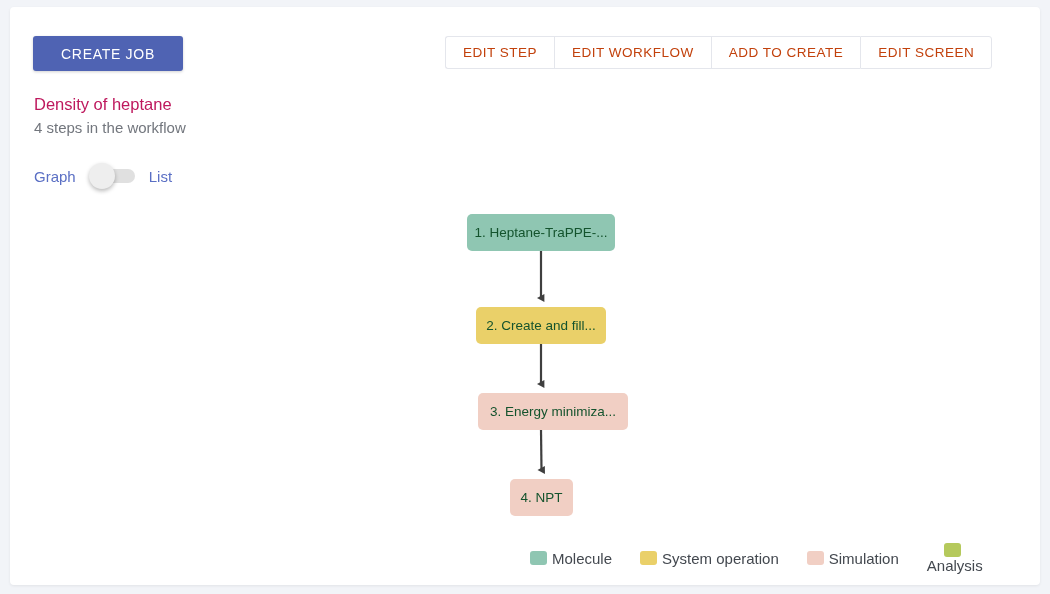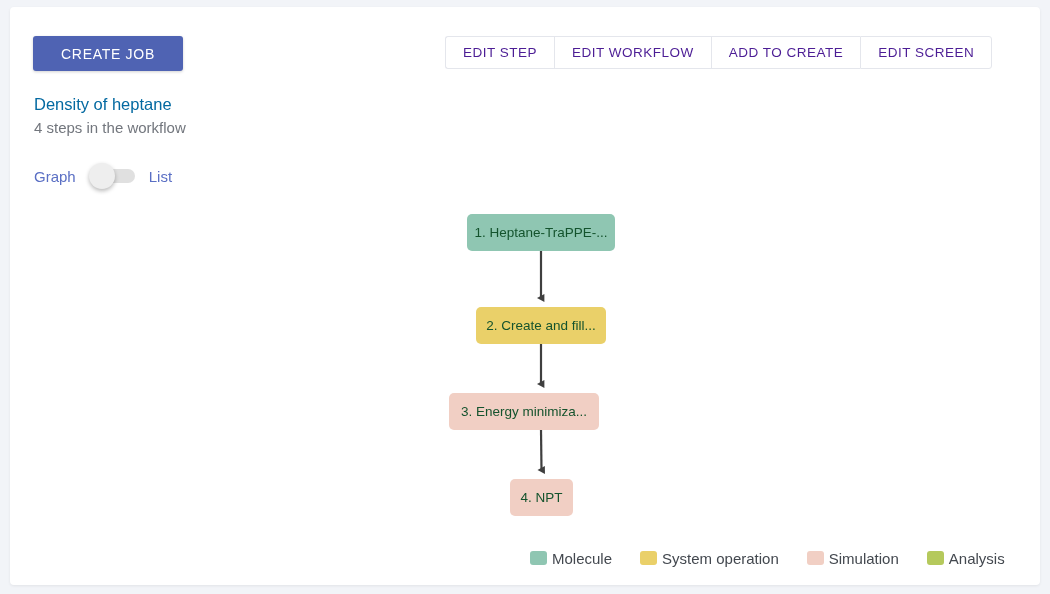--- a/index.html
+++ b/index.html
@@ -50,21 +50,21 @@
     left: 435px;
     top: 29px;
     display: flex;
     align-items: stretch;
   }
   .toolbar-btn {
     height: 33px;
     background: #ffffff;
     border: 1px solid #e4e6ec;
     border-right-width: 0;
-    color: #4c1d95;
+    color: #c2410c;
     font-family: "Liberation Sans", sans-serif;
     font-size: 13.5px;
     letter-spacing: 0.5px;
     padding: 0 17px;
     cursor: pointer;
     white-space: nowrap;
     line-height: 31px;
   }
   .toolbar-btn:first-child {
     border-radius: 3px 0 0 3px;
@@ -73,21 +73,21 @@
     border-right-width: 1px;
     border-radius: 0 3px 3px 0;
   }
 
   
   .wf-title {
     position: absolute;
     left: 24px;
     top: 88px;
     font-size: 16.5px;
-    color: #0369a1;
+    color: #be185d;
     white-space: nowrap;
   }
   .wf-subtitle {
     position: absolute;
     left: 24px;
     top: 112px;
     font-size: 15px;
     color: #72767d;
     white-space: nowrap;
   }
@@ -166,21 +166,21 @@
     top: 534px;
     display: flex;
     align-items: center;
     height: 34px;
   }
   .legend-item {
     display: flex;
     align-items: center;
     margin-right: 28px;
   }
-  .legend-item:last-child { margin-right: 0; }
+  .legend-item:last-child { margin-right: 0; flex-direction: column; }
   .legend-swatch {
     width: 17px;
     height: 14px;
     border-radius: 3px;
     margin-right: 5px;
     flex: none;
   }
   .legend-text {
     font-size: 15px;
     color: #43484f;
@@ -221,21 +221,21 @@
     <g id="edge-group">
         <line x1="531" y1="244" x2="531" y2="291" stroke="#3f3f3f" stroke-width="2.2" marker-end="url(#arrowhead)"></line>
         <line x1="531" y1="337" x2="531" y2="377" stroke="#3f3f3f" stroke-width="2.2" marker-end="url(#arrowhead)"></line>
         <line x1="531" y1="423" x2="531.5" y2="463" stroke="#3f3f3f" stroke-width="2.2" marker-end="url(#arrowhead)"></line>
       </g>
   </svg>
 
   <div class="graph">
     <div class="node" id="node-0" style="left: 457px; top: 207px; width: 148px; height: 37px; background: rgb(143, 198, 178);">1. Heptane-TraPPE-...</div>
     <div class="node" id="node-1" style="left: 466px; top: 300px; width: 130px; height: 37px; background: rgb(234, 208, 105);">2. Create and fill...</div>
-    <div class="node" id="node-2" style="left: 439px; top: 386px; width: 150px; height: 37px; background: rgb(241, 207, 196);">3. Energy minimiza...</div>
+    <div class="node" id="node-2" style="left: 468px; top: 386px; width: 150px; height: 37px; background: rgb(241, 207, 196);">3. Energy minimiza...</div>
     <div class="node" id="node-3" style="left: 500px; top: 472px; width: 63px; height: 37px; background: rgb(241, 207, 196);">4. NPT</div>
   </div>
 
   <div class="legend">
     <div class="legend-item">
       <span class="legend-swatch" id="sw-0" style="background: rgb(143, 198, 178);"></span>
       <span class="legend-text">Molecule</span>
     </div>
     <div class="legend-item">
       <span class="legend-swatch" id="sw-1" style="background: rgb(234, 208, 105);"></span>

